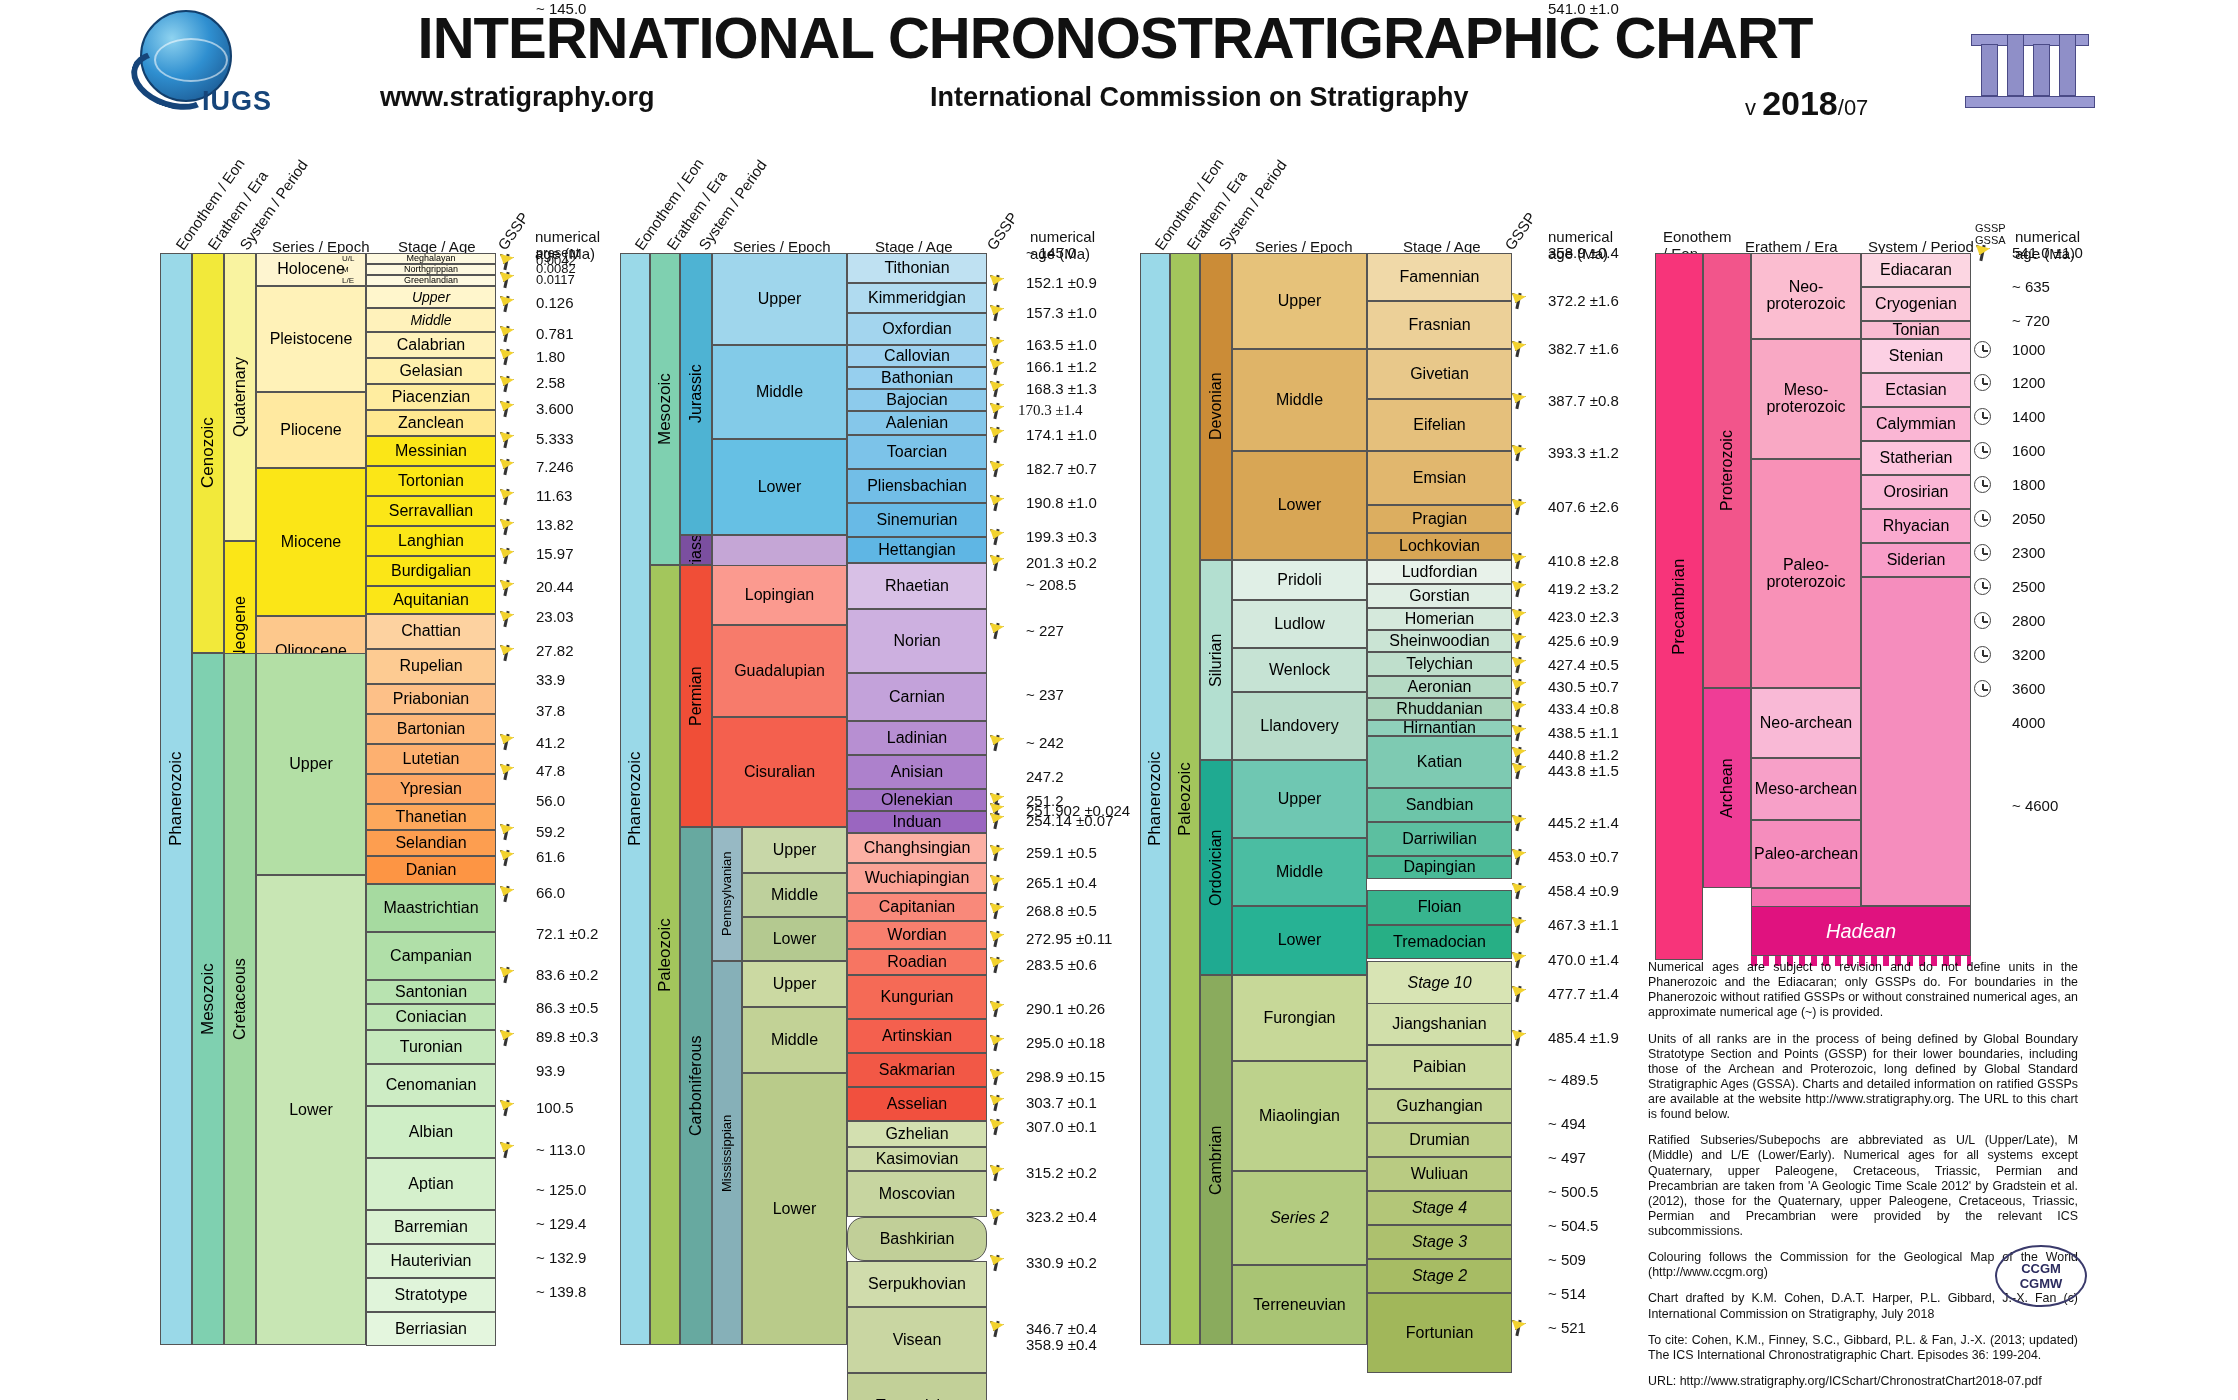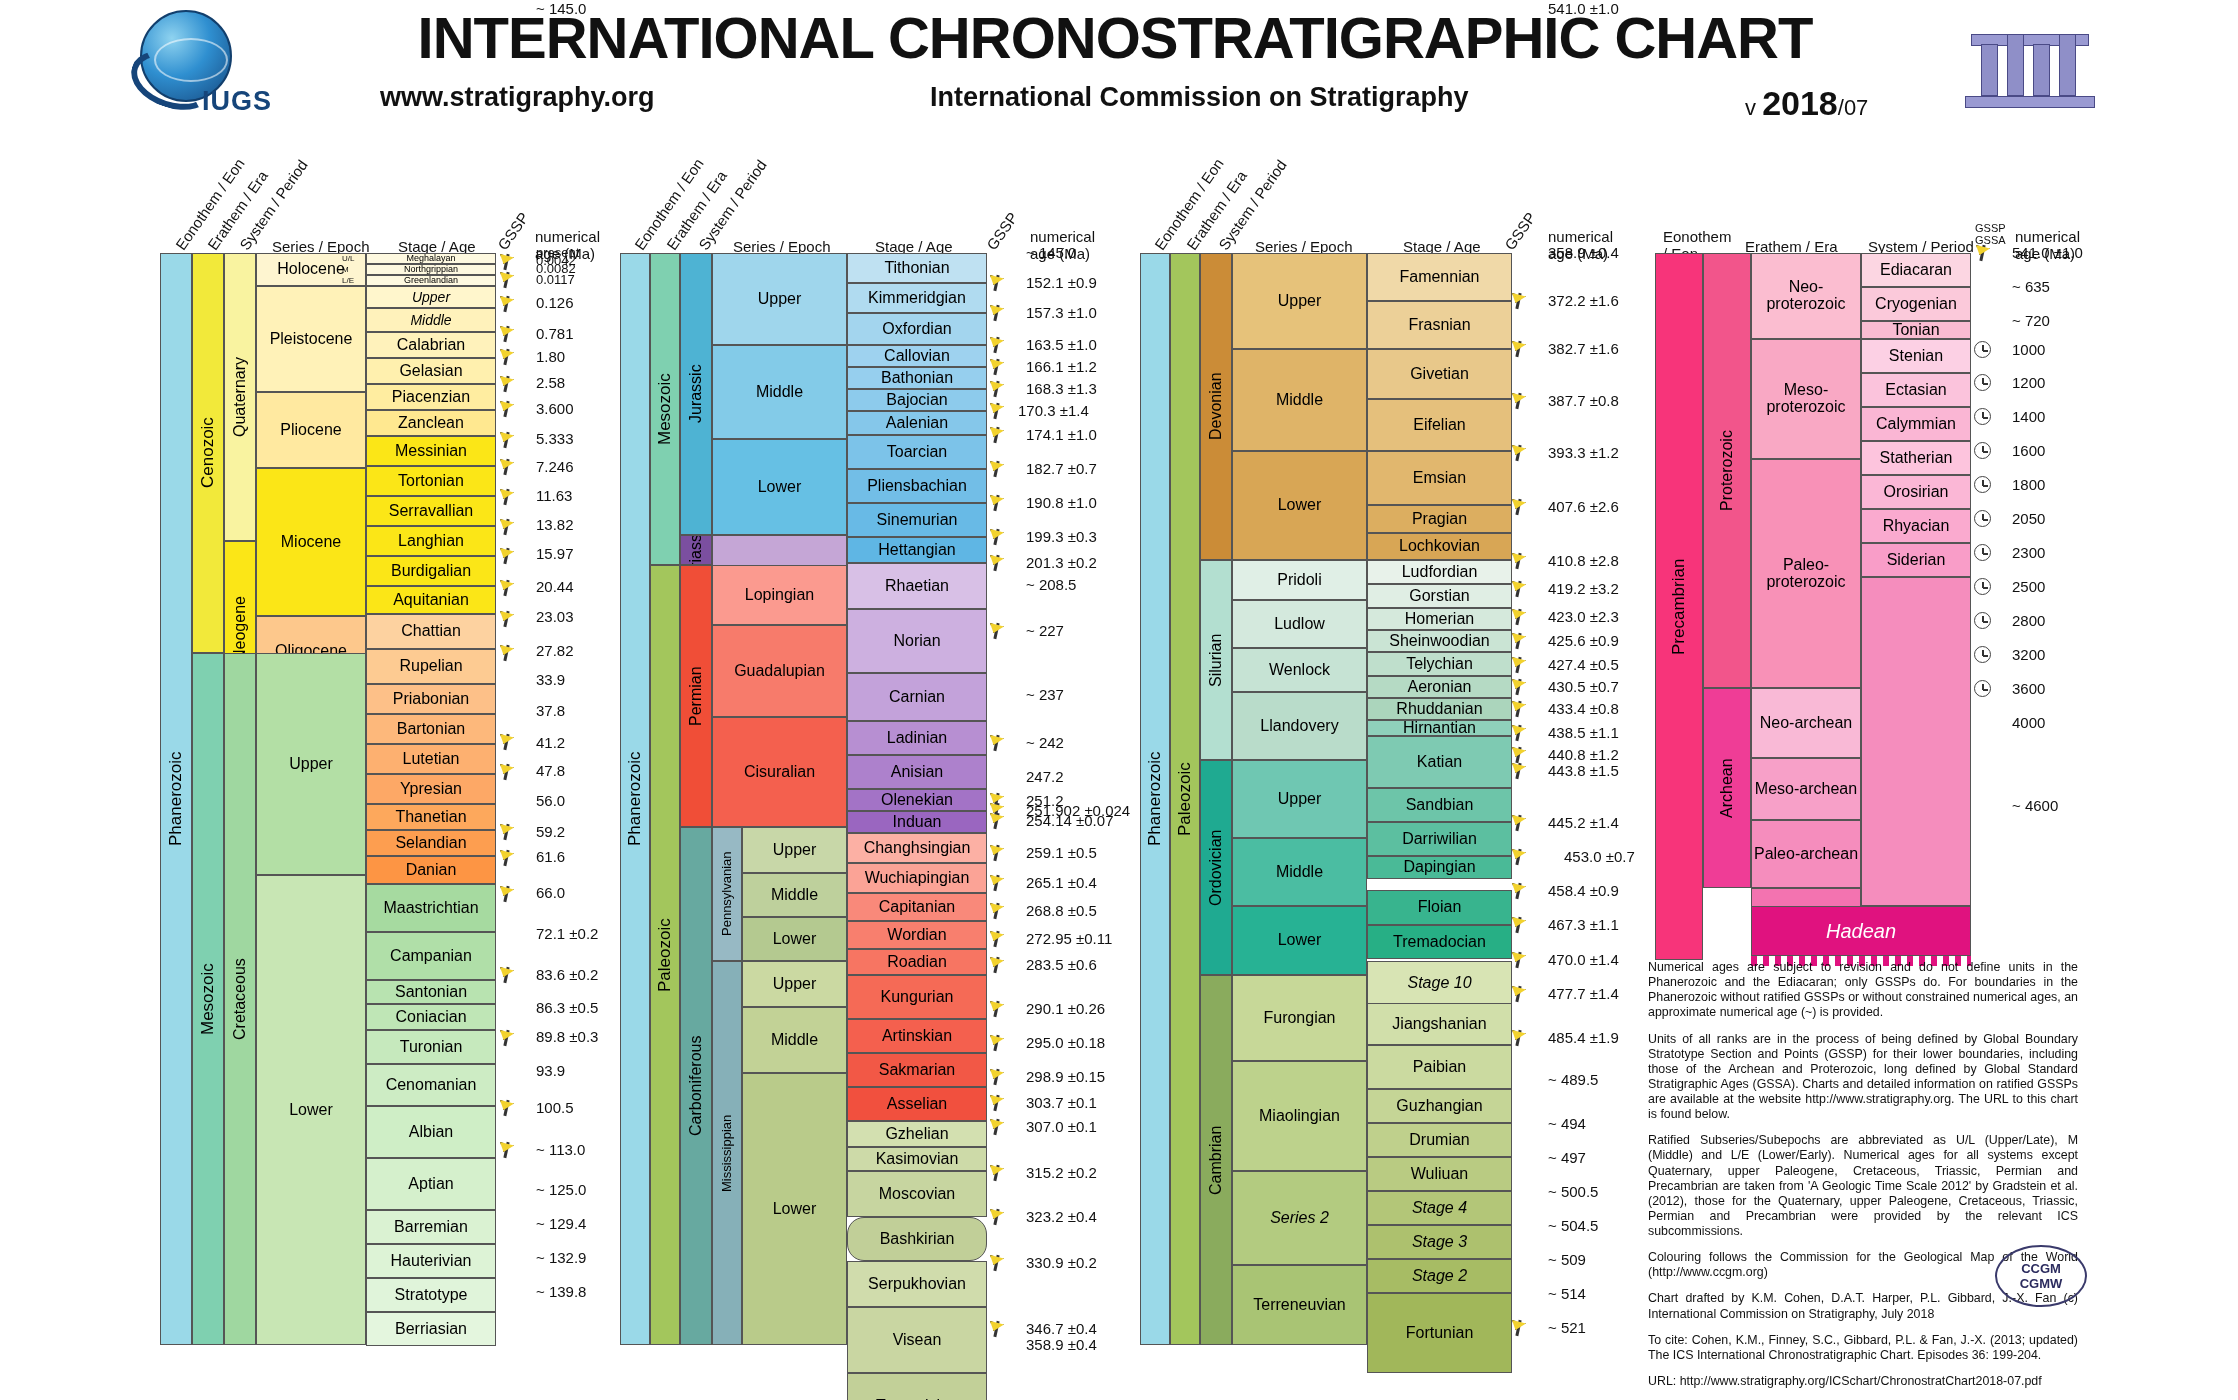--- a/index.html
+++ b/index.html
@@ -330,21 +330,21 @@
     <div class="cell" style="left: 847px; top: 1217px; width: 140px; height: 44px; background: rgb(193, 207, 152); font-size: 16px; border-radius: 17px;">Bashkirian</div>
     <div class="cell" style="left: 847px; top: 1261px; width: 140px; height: 46px; background: rgb(208, 220, 172); font-size: 16px;">Serpukhovian</div>
     <div class="cell" style="left: 847px; top: 1307px; width: 140px; height: 66px; background: rgb(201, 214, 162); font-size: 16px;">Visean</div>
     <div class="cell" style="left: 847px; top: 1373px; width: 140px; height: 66px; background: rgb(194, 208, 152); font-size: 16px;">Tournaisian</div>
     <div class="age" style="left: 1026px; top: 244px; font-size: 15px;">~ 145.0</div>
     <div class="age" style="left: 1026px; top: 274px; font-size: 15px;">152.1 ±0.9</div>
     <div class="age" style="left: 1026px; top: 304px; font-size: 15px;">157.3 ±1.0</div>
     <div class="age" style="left: 1026px; top: 336px; font-size: 15px;">163.5 ±1.0</div>
     <div class="age" style="left: 1026px; top: 358px; font-size: 15px;">166.1 ±1.2</div>
     <div class="age" style="left: 1026px; top: 380px; font-size: 15px;">168.3 ±1.3</div>
-    <div class="age" style="left: 1018px; top: 402px; font-size: 15px;">170.3 ±1.4</div>
+    <div class="age" style="left: 1018px; top: 402px; font-size: 15px; font-family: Liberation Serif, serif;">170.3 ±1.4</div>
     <div class="age" style="left: 1026px; top: 426px; font-size: 15px;">174.1 ±1.0</div>
     <div class="age" style="left: 1026px; top: 460px; font-size: 15px;">182.7 ±0.7</div>
     <div class="age" style="left: 1026px; top: 494px; font-size: 15px;">190.8 ±1.0</div>
     <div class="age" style="left: 1026px; top: 528px; font-size: 15px;">199.3 ±0.3</div>
     <div class="age" style="left: 1026px; top: 554px; font-size: 15px;">201.3 ±0.2</div>
     <div class="age" style="left: 1026px; top: 576px; font-size: 15px;">~ 208.5</div>
     <div class="age" style="left: 1026px; top: 622px; font-size: 15px;">~ 227</div>
     <div class="age" style="left: 1026px; top: 686px; font-size: 15px;">~ 237</div>
     <div class="age" style="left: 1026px; top: 734px; font-size: 15px;">~ 242</div>
     <div class="age" style="left: 1026px; top: 768px; font-size: 15px;">247.2</div>
@@ -459,21 +459,21 @@
     <div class="age" style="left: 1548px; top: 580px; font-size: 15px;">419.2 ±3.2</div>
     <div class="age" style="left: 1548px; top: 608px; font-size: 15px;">423.0 ±2.3</div>
     <div class="age" style="left: 1548px; top: 632px; font-size: 15px;">425.6 ±0.9</div>
     <div class="age" style="left: 1548px; top: 656px; font-size: 15px;">427.4 ±0.5</div>
     <div class="age" style="left: 1548px; top: 678px; font-size: 15px;">430.5 ±0.7</div>
     <div class="age" style="left: 1548px; top: 700px; font-size: 15px;">433.4 ±0.8</div>
     <div class="age" style="left: 1548px; top: 724px; font-size: 15px;">438.5 ±1.1</div>
     <div class="age" style="left: 1548px; top: 746px; font-size: 15px;">440.8 ±1.2</div>
     <div class="age" style="left: 1548px; top: 762px; font-size: 15px;">443.8 ±1.5</div>
     <div class="age" style="left: 1548px; top: 814px; font-size: 15px;">445.2 ±1.4</div>
-    <div class="age" style="left: 1548px; top: 848px; font-size: 15px; margin-left: 16px;">453.0 ±0.7</div>
+    <div class="age" style="left: 1548px; top: 848px; font-size: 15px;">453.0 ±0.7</div>
     <div class="age" style="left: 1548px; top: 882px; font-size: 15px;">458.4 ±0.9</div>
     <div class="age" style="left: 1548px; top: 916px; font-size: 15px;">467.3 ±1.1</div>
     <div class="age" style="left: 1548px; top: 951px; font-size: 15px;">470.0 ±1.4</div>
     <div class="age" style="left: 1548px; top: 985px; font-size: 15px;">477.7 ±1.4</div>
     <div class="age" style="left: 1548px; top: 1029px; font-size: 15px;">485.4 ±1.9</div>
     <div class="age" style="left: 1548px; top: 1071px; font-size: 15px;">~ 489.5</div>
     <div class="age" style="left: 1548px; top: 1115px; font-size: 15px;">~ 494</div>
     <div class="age" style="left: 1548px; top: 1149px; font-size: 15px;">~ 497</div>
     <div class="age" style="left: 1548px; top: 1183px; font-size: 15px;">~ 500.5</div>
     <div class="age" style="left: 1548px; top: 1217px; font-size: 15px;">~ 504.5</div>

